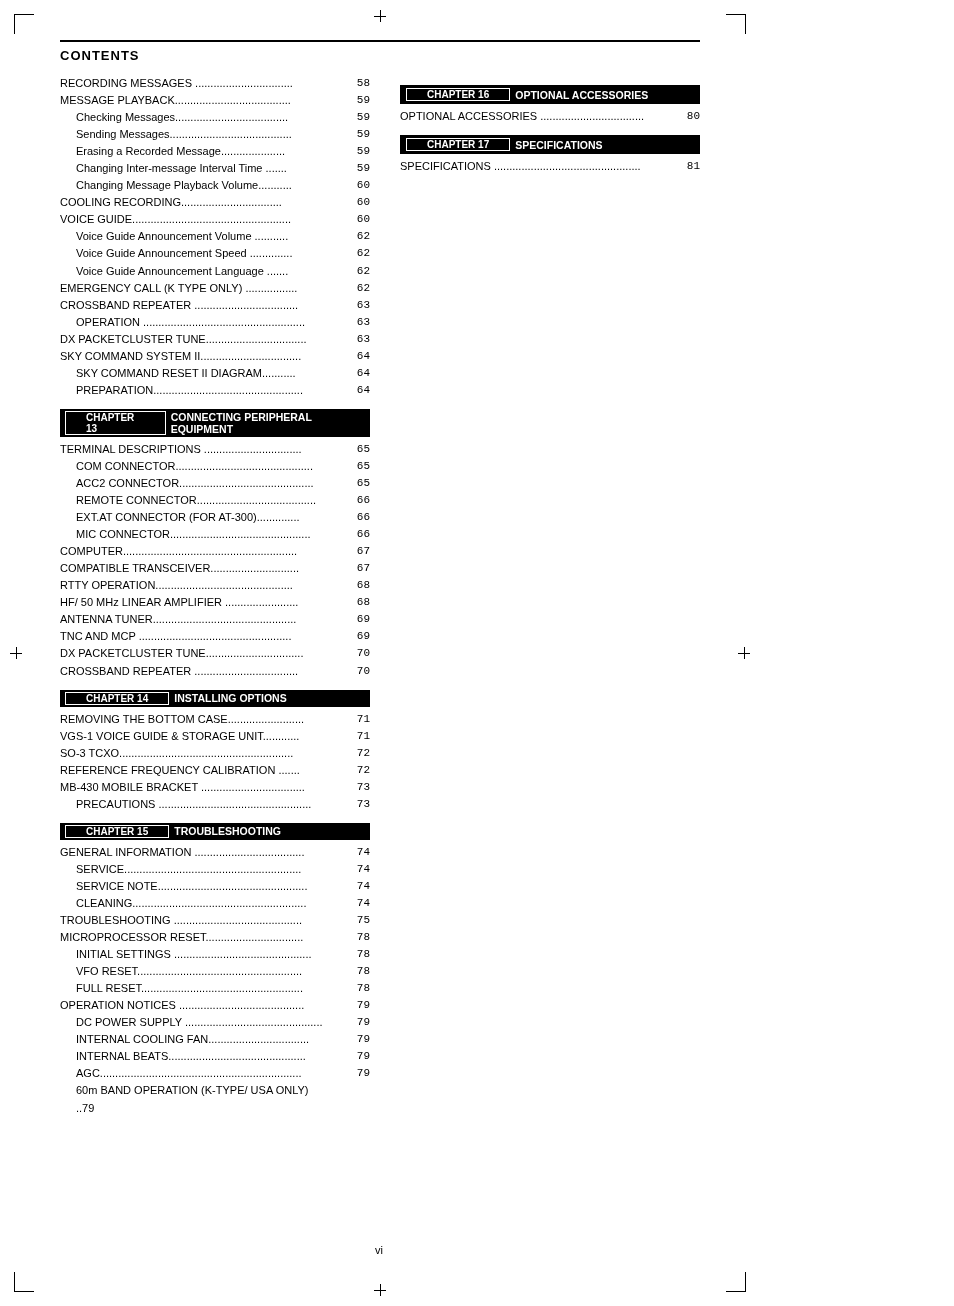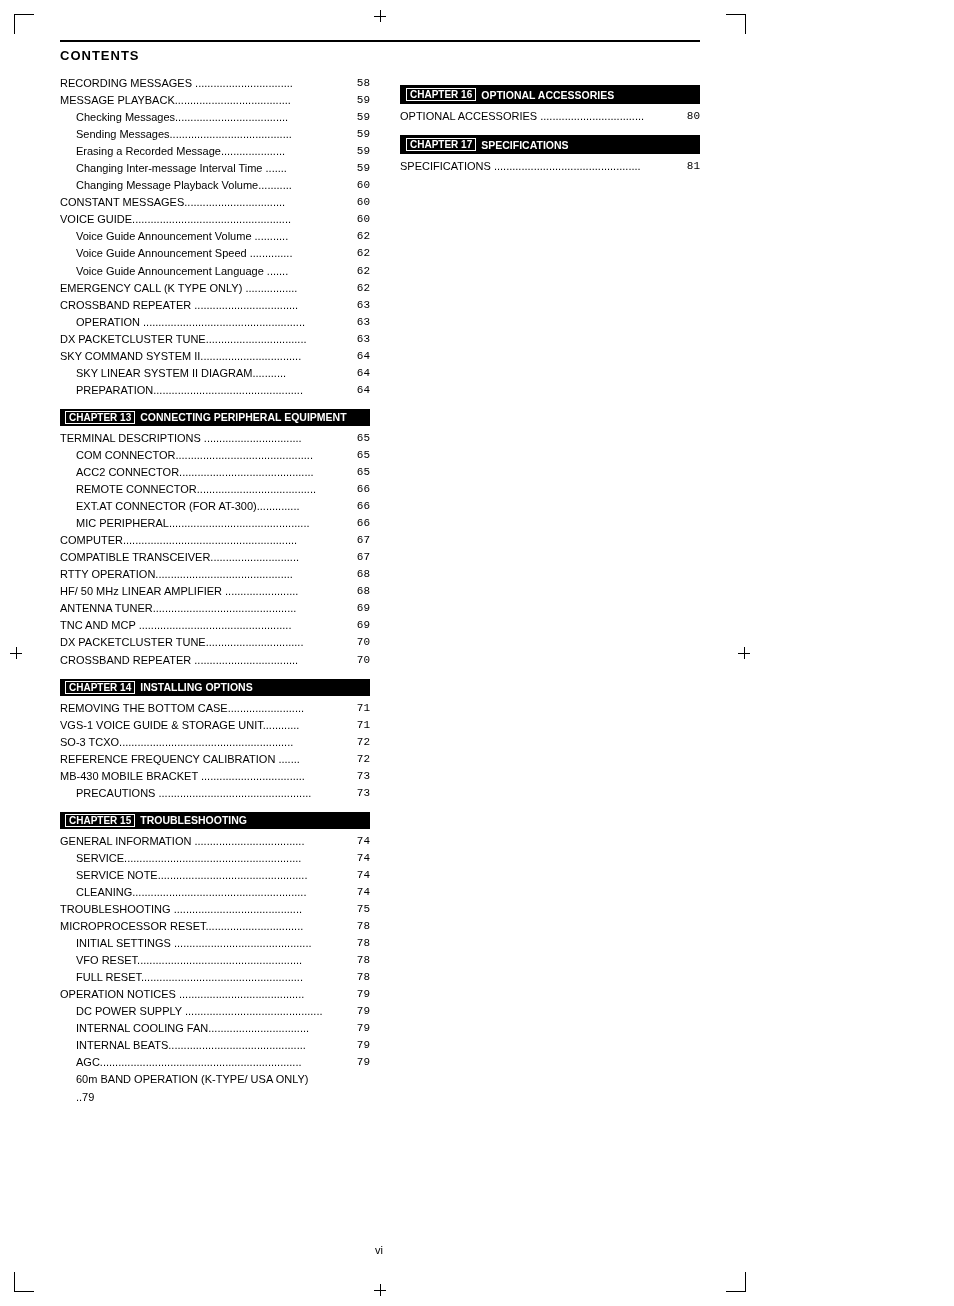--- a/index.html
+++ b/index.html
@@ -98,21 +98,21 @@
       padding: 2px 5px;
       display: inline-flex;
       align-items: center;
       margin-top: 10px;
       margin-bottom: 4px;
       width: 100%;
     }
     .chapter-header .ch-num {
       background: #000;
       border: 1px solid #fff;
-      padding: 0 3px;
+      padding: 0 20px;
       margin-right: 5px;
       font-size: 10px;
     }
     .toc-line {
       display: flex;
       line-height: 1.55;
       font-size: 11px;
     }
     .toc-line .entry-text {
       flex: 1;
@@ -184,21 +184,21 @@
       </div>
       <div class="toc-line toc-indent1">
         <span class="entry-text">Changing Inter-message Interval Time .......</span>
         <span class="entry-page"> 59</span>
       </div>
       <div class="toc-line toc-indent1">
         <span class="entry-text">Changing Message Playback Volume...........</span>
         <span class="entry-page"> 60</span>
       </div>
       <div class="toc-line">
-        <span class="entry-text">CONSTANT MESSAGES.................................</span>
+        <span class="entry-text">COOLING RECORDING.................................</span>
         <span class="entry-page"> 60</span>
       </div>
       <div class="toc-line">
         <span class="entry-text">VOICE GUIDE....................................................</span>
         <span class="entry-page"> 60</span>
       </div>
       <div class="toc-line toc-indent1">
         <span class="entry-text">Voice Guide Announcement Volume  ...........</span>
         <span class="entry-page"> 62</span>
       </div>
@@ -224,21 +224,21 @@
       </div>
       <div class="toc-line">
         <span class="entry-text">DX PACKETCLUSTER TUNE.................................</span>
         <span class="entry-page"> 63</span>
       </div>
       <div class="toc-line">
         <span class="entry-text">SKY COMMAND SYSTEM II.................................</span>
         <span class="entry-page"> 64</span>
       </div>
       <div class="toc-line toc-indent1">
-        <span class="entry-text">SKY LINEAR SYSTEM II DIAGRAM...........</span>
+        <span class="entry-text">SKY COMMAND RESET II DIAGRAM...........</span>
         <span class="entry-page"> 64</span>
       </div>
       <div class="toc-line toc-indent1">
         <span class="entry-text">PREPARATION.................................................</span>
         <span class="entry-page"> 64</span>
       </div>
 
       
       <div class="chapter-header">
         <span class="ch-num">CHAPTER 13</span>
@@ -258,21 +258,21 @@
       </div>
       <div class="toc-line toc-indent1">
         <span class="entry-text">REMOTE CONNECTOR.......................................</span>
         <span class="entry-page"> 66</span>
       </div>
       <div class="toc-line toc-indent1">
         <span class="entry-text">EXT.AT CONNECTOR (FOR AT-300)..............</span>
         <span class="entry-page"> 66</span>
       </div>
       <div class="toc-line toc-indent1">
-        <span class="entry-text">MIC PERIPHERAL..............................................</span>
+        <span class="entry-text">MIC CONNECTOR..............................................</span>
         <span class="entry-page"> 66</span>
       </div>
       <div class="toc-line">
         <span class="entry-text">COMPUTER.........................................................</span>
         <span class="entry-page"> 67</span>
       </div>
       <div class="toc-line">
         <span class="entry-text">COMPATIBLE TRANSCEIVER.............................</span>
         <span class="entry-page"> 67</span>
       </div>

